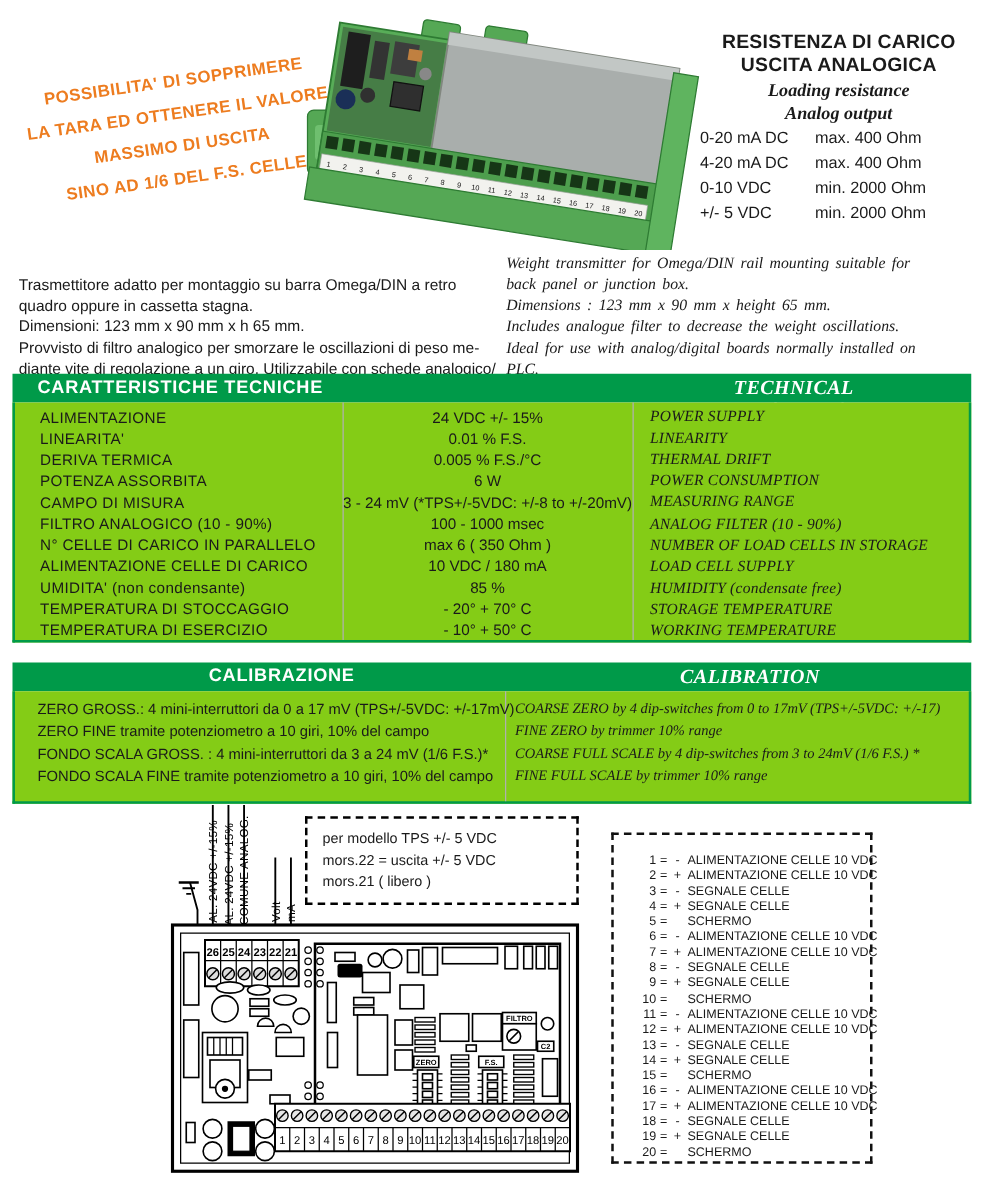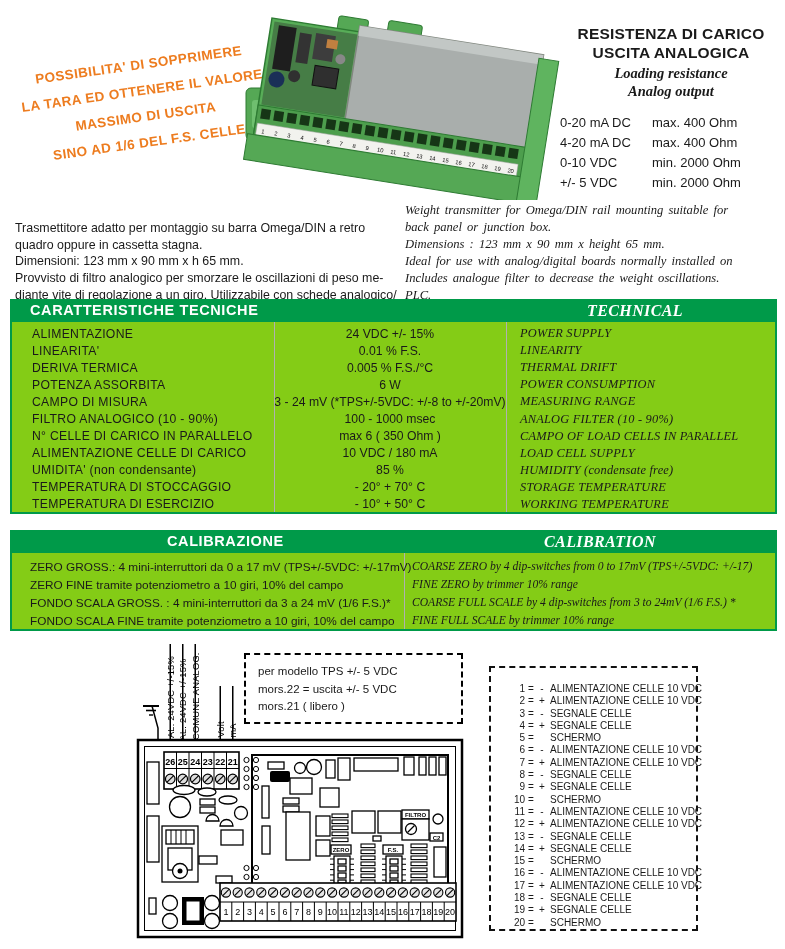--- a/index.html
+++ b/index.html
@@ -12,21 +12,21 @@
 
   
   .photo{position:absolute;left:238px;top:2px;width:322px;height:198px;}
   .pnum{font:5.8px "Liberation Sans",sans-serif;fill:#111;text-anchor:middle;}
 
   
   .out-info{position:absolute;left:560px;top:24px;width:222px;}
   .oi-t{font-weight:bold;font-size:15.5px;text-align:center;line-height:19px;letter-spacing:.2px;}
   .oi-s{font-family:"Liberation Serif",serif;font-style:italic;font-weight:bold;font-size:14.5px;
         text-align:center;line-height:18px;margin-top:2px;}
-  .oi-specs{margin-top:13px;}
+  .oi-specs{}
   .spec-row{display:flex;font-size:13px;line-height:20px;}
   .spec-range{width:92px;}
   .spec-load{flex:1;}
 
   
   .intro-it{position:absolute;left:15px;top:220px;width:392px;font-size:12.4px;line-height:16.7px;}
   .intro-en{position:absolute;left:405px;top:202px;width:378px;font-family:"Liberation Serif",serif;
             font-style:italic;font-size:12.6px;line-height:17px;word-spacing:2px;}
 
   
@@ -43,21 +43,21 @@
 
   
   .tech-body{height:192px;padding-top:3px;}
   .tech-row{display:grid;grid-template-columns:262px 232px auto;height:17.1px;align-items:center;}
   .tc-it{padding-left:20px;font-size:12.2px;letter-spacing:.3px;white-space:nowrap;}
   .tc-val{text-align:center;font-size:12.2px;white-space:nowrap;}
   .tc-en{padding-left:14px;font-family:"Liberation Serif",serif;font-style:italic;font-size:12.4px;
          letter-spacing:.2px;white-space:nowrap;}
 
   
-  .cal-body{height:78px;padding-top:5px;}
+  .cal-body{height:90px;padding-top:5px;}
   .cal-col{position:absolute;top:5px;}
   #calib-it{left:0;width:392px;}
   #calib-en{left:398px;right:4px;}
   .cal-line{padding-left:18px;font-size:11.8px;line-height:18px;white-space:nowrap;}
   .cal-line-en{padding-left:2px;font-family:"Liberation Serif",serif;font-style:italic;font-size:11.6px;
                line-height:18px;white-space:nowrap;}
 
   
   .diagram{position:absolute;left:0;top:640px;width:490px;height:309px;}
   .wlab{font:9.3px "Liberation Sans",sans-serif;fill:#000;letter-spacing:.2px;}
@@ -197,22 +197,22 @@
       <div>quadro oppure in cassetta stagna.</div>
       <div>Dimensioni: 123 mm x 90 mm x h 65 mm.</div>
       <div>Provvisto di filtro analogico per smorzare le oscillazioni di peso me-</div>
       <div>diante vite di regolazione a un giro. Utilizzabile con schede analogico/</div>
       <div>digitale installate normalmente su PLC.</div>
     </div>
   <div class="intro-en" id="intro-en">
       <div>Weight transmitter for Omega/DIN rail mounting suitable for</div>
       <div>back panel or junction box.</div>
       <div>Dimensions : 123 mm x 90 mm x height 65 mm.</div>
+      <div>Includes analogue filter to decrease the weight oscillations.</div>
       <div>Ideal for use with analog/digital boards normally installed on</div>
-      <div>Includes analogue filter to decrease the weight oscillations.</div>
       <div>PLC.</div>
     </div>
 
   <section class="band" style="top:299px">
     <header class="band-h">
       <span class="bh-it">CARATTERISTICHE TECNICHE</span>
       <span class="bh-en tech-en">TECHNICAL FEATURES</span>
     </header>
     <div class="band-body tech-body" id="tech-rows">
       <i class="vdiv" style="left:262px"></i>
@@ -243,21 +243,21 @@
           <div class="tc-en">MEASURING RANGE</div>
         </div>
         <div class="tech-row">
           <div class="tc-it">FILTRO ANALOGICO (10 - 90%)</div>
           <div class="tc-val">100 - 1000 msec</div>
           <div class="tc-en">ANALOG FILTER  (10 - 90%)</div>
         </div>
         <div class="tech-row">
           <div class="tc-it">N° CELLE DI CARICO IN PARALLELO</div>
           <div class="tc-val">max 6 ( 350 Ohm )</div>
-          <div class="tc-en">CAMPO OF LOAD CELLS IN PARALLEL</div>
+          <div class="tc-en">NUMBER OF LOAD CELLS IN STORAGE</div>
         </div>
         <div class="tech-row">
           <div class="tc-it">ALIMENTAZIONE CELLE DI CARICO</div>
           <div class="tc-val">10 VDC / 180 mA</div>
           <div class="tc-en">LOAD CELL SUPPLY</div>
         </div>
         <div class="tech-row">
           <div class="tc-it">UMIDITA' (non condensante)</div>
           <div class="tc-val">85 %</div>
           <div class="tc-en">HUMIDITY (condensate free)</div>

